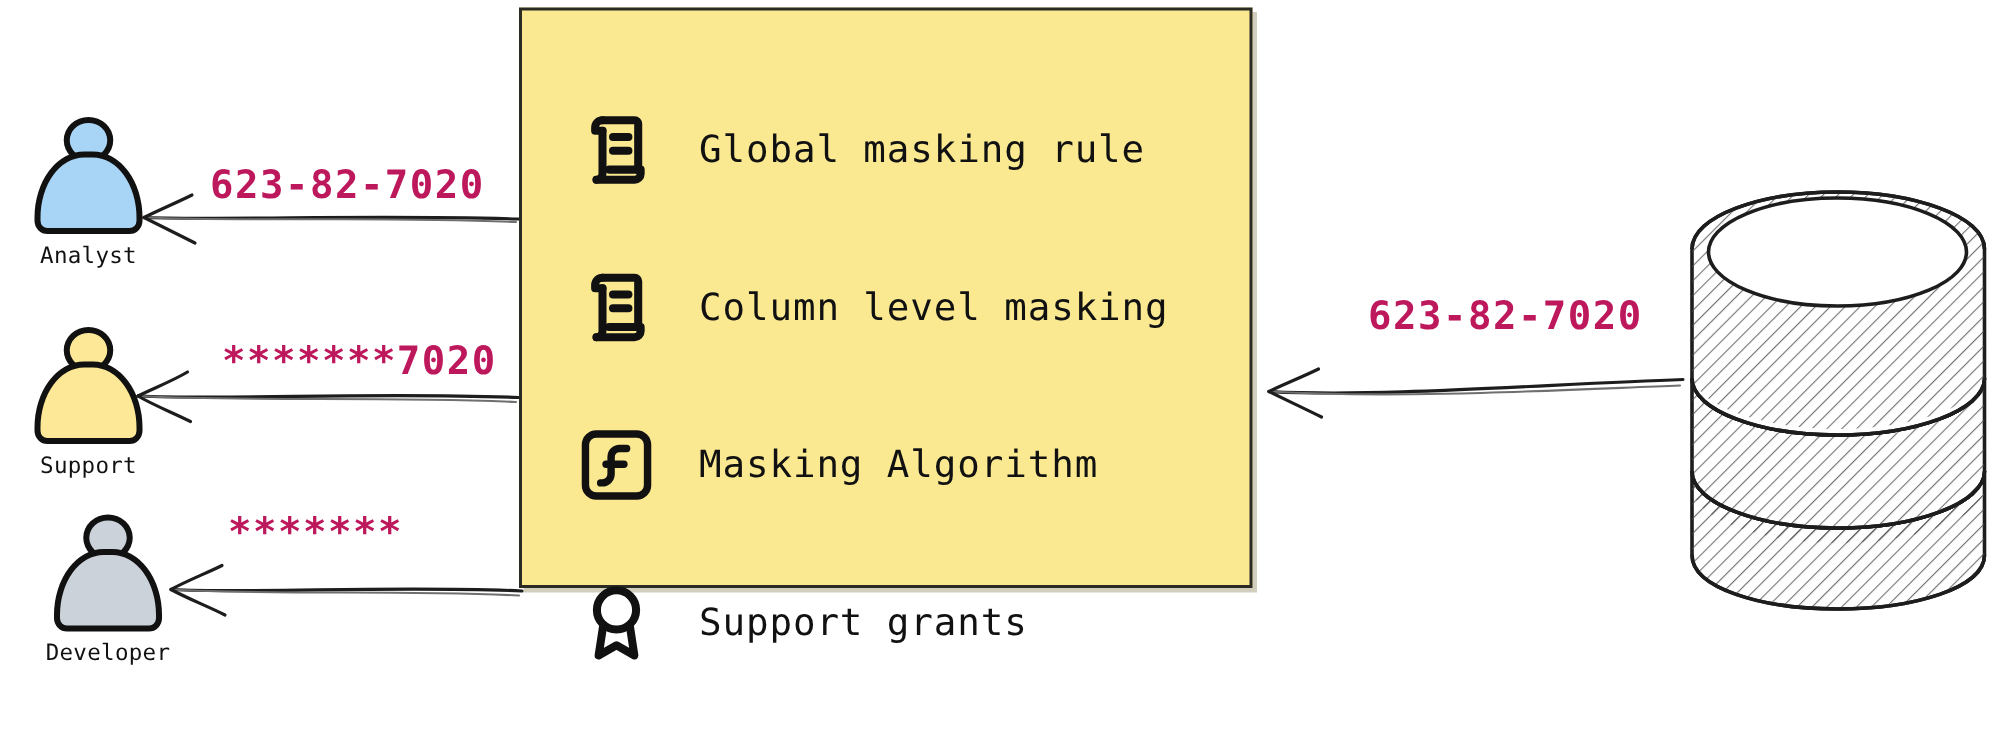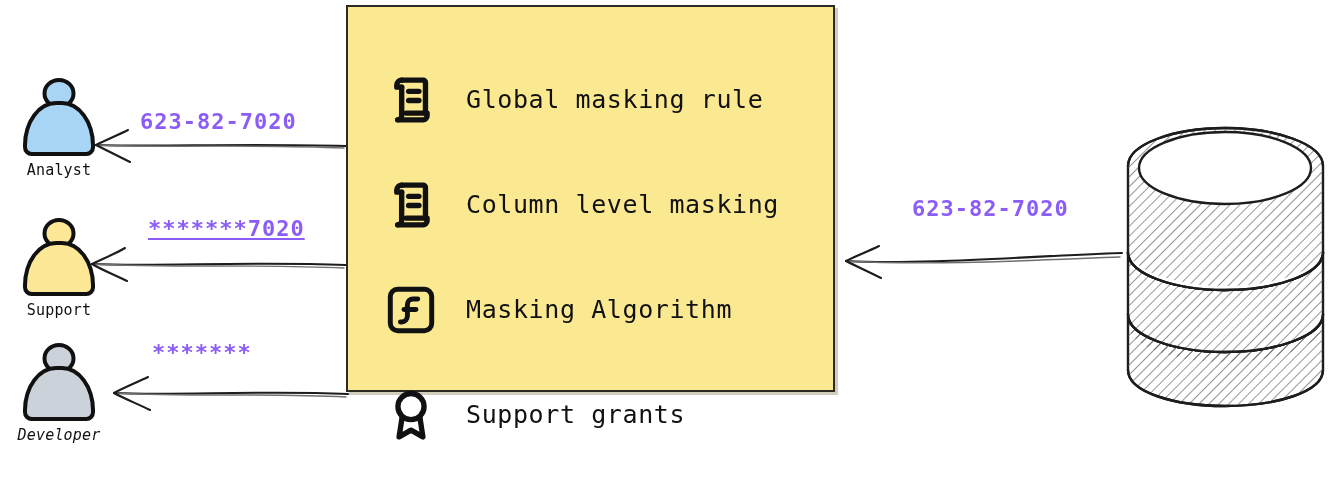--- a/index.html
+++ b/index.html
@@ -24,21 +24,21 @@
     border:4px solid #111111;box-sizing:border-box;
     border-radius:46% 46% 12% 12% / 80% 80% 16% 16%;
   }
   .actor .name{
     margin-top:5px;font-size:15px;color:#111111;letter-spacing:0.2px;
     white-space:nowrap;
   }
 
   
   .datalabel{
-    position:absolute;font-size:22px;font-weight:bold;color:#8b5cf6;
+    position:absolute;font-size:26px;font-weight:bold;color:#be185d;
     white-space:nowrap;letter-spacing:1px;
   }
 
   
   .arrow{position:absolute;}
   .arrow svg{display:block;overflow:visible;}
 
   
   .panel{
     position:absolute;left:346px;top:5px;width:489px;height:387px;
@@ -76,30 +76,30 @@
   </div>
 
   <div class="actor" style="left:4px;top:78px;">
     <div class="avatar">
       <div class="head" id="head-0" style="background:#A8D4F5;"></div>
       <div class="body" id="body-0" style="background:#A8D4F5;"></div>
     </div>
     <div class="name">Analyst</div>
   </div>
 
-  <div class="actor" style="left:4px;top:343px;font-style:italic;">
+  <div class="actor" style="left:17px;top:343px;">
     <div class="avatar">
       <div class="head" style="background:#CBD2DA;"></div>
       <div class="body" style="background:#CBD2DA;"></div>
     </div>
     <div class="name">Developer</div>
   </div>
 
   <div class="datalabel" style="left:140px;top:109px;">623-82-7020</div>
-  <div class="datalabel" style="left:148px;top:216px;text-decoration:underline;">*******7020</div>
+  <div class="datalabel" style="left:148px;top:226px;">*******7020</div>
   <div class="datalabel" style="left:152px;top:340px;">*******</div>
 
   <div class="arrow" style="left:92px;top:126px;">
     <svg width="256" height="40" viewBox="0 0 256 40">
       <path d="M4,19 C70,21 150,17 254,20" fill="none" stroke="#1d1d1d" stroke-width="2.1" stroke-linecap="round"></path>
       <path d="M4,19 C80,22 160,18 252,22" fill="none" stroke="#6f6f6f" stroke-width="1.4" stroke-linecap="round"></path>
       <path d="M4,19 C14,14 26,9 36,4" fill="none" stroke="#1d1d1d" stroke-width="2.1" stroke-linecap="round"></path>
       <path d="M4,19 C14,24 26,30 38,36" fill="none" stroke="#1d1d1d" stroke-width="2.1" stroke-linecap="round"></path>
     </svg>
   </div>

